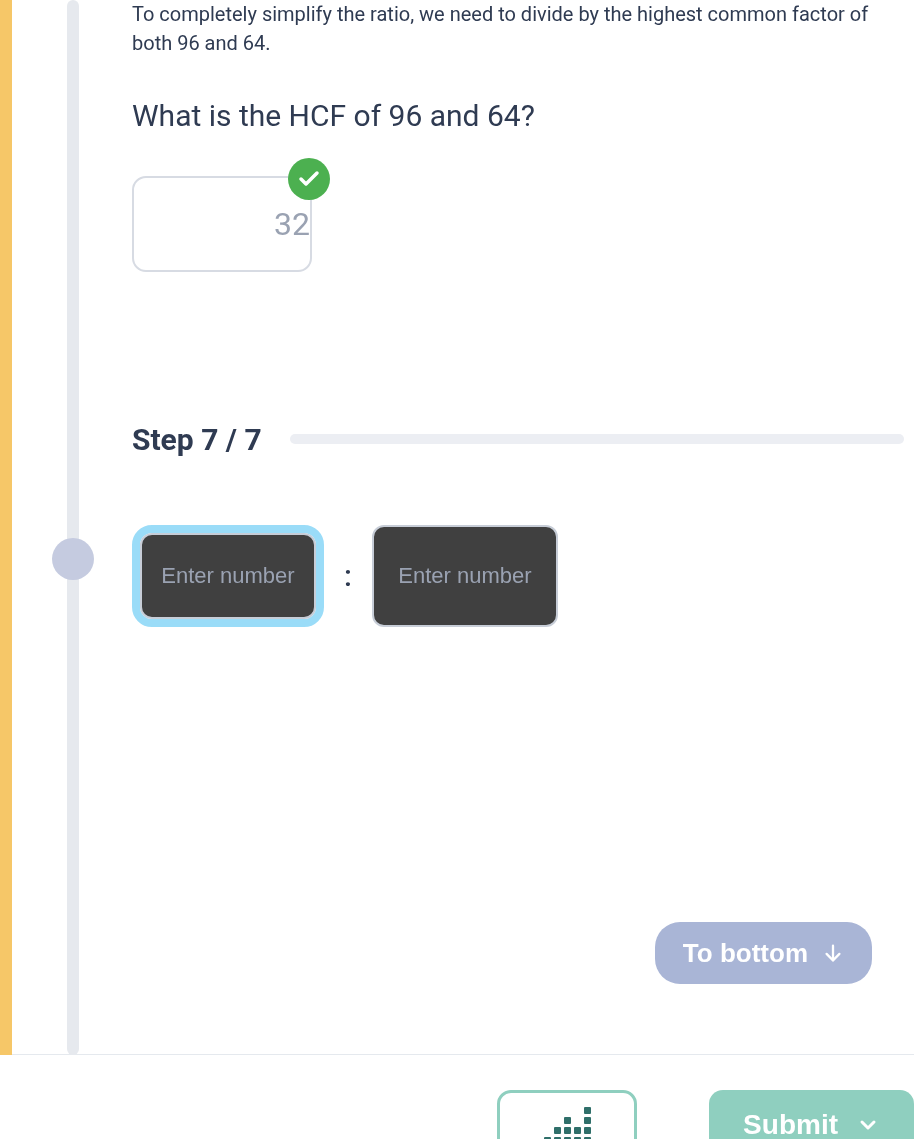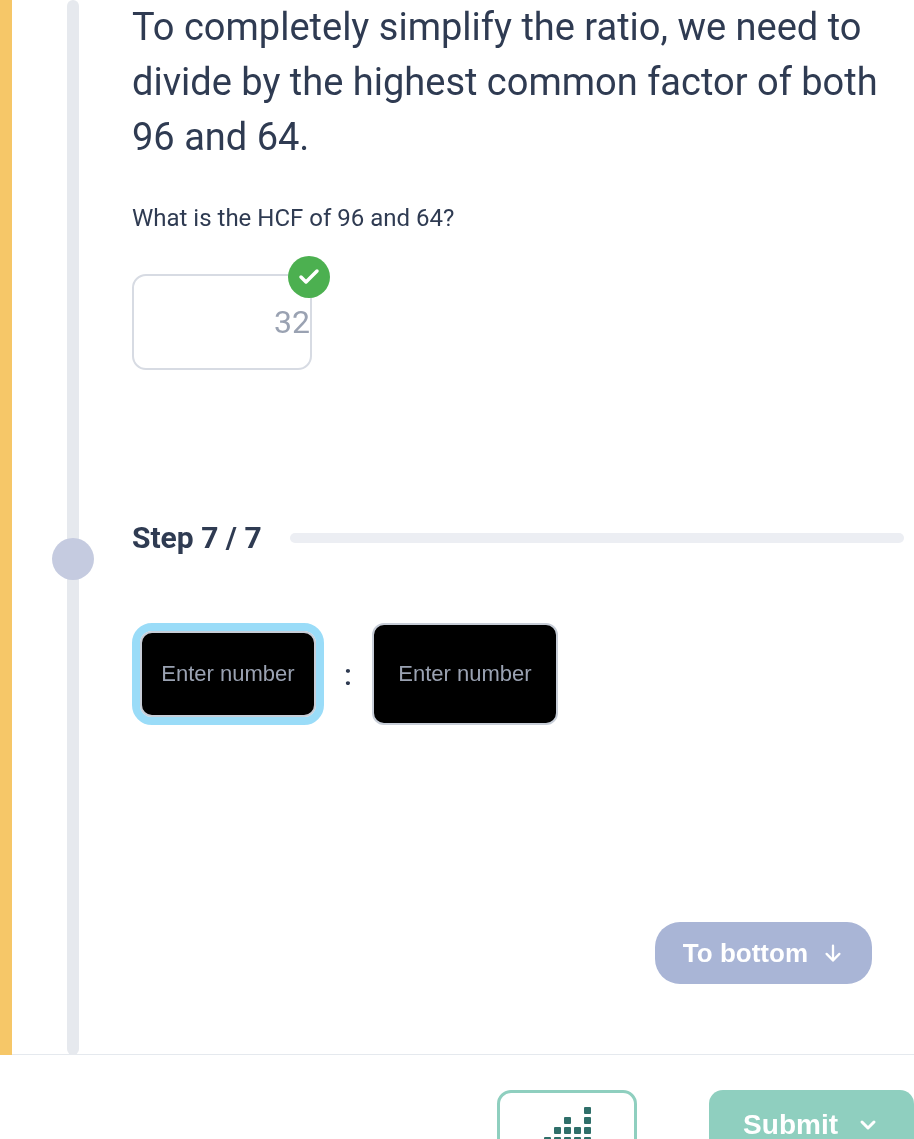--- a/index.html
+++ b/index.html
@@ -3,32 +3,32 @@
 <meta charset="utf-8">
 <style>
   * { box-sizing: border-box; margin: 0; padding: 0; }
   html, body { width: 914px; height: 1139px; font-family: -apple-system, BlinkMacSystemFont, "Segoe UI", Roboto, sans-serif; background: #fff; overflow: hidden; }
   .page { position: relative; width: 914px; height: 1139px; }
   .left-bar { position: absolute; left: 0; top: 0; width: 12px; height: 1055px; background: #f6c768; }
   .scroll-region { position: absolute; left: 12px; top: 0; right: 0; height: 1055px; border-bottom: 1px solid #e5e9ee; }
   .timeline { position: absolute; left: 55px; top: 0; width: 12px; height: 1055px; background: #e6e9ee; border-radius: 6px; }
   .timeline-dot { position: absolute; left: 40px; top: 538px; width: 42px; height: 42px; border-radius: 50%; background: #c5cbe0; }
   .content { position: absolute; left: 120px; top: 0; right: 10px; }
-  .para { color: #2f3b52; font-size: 38px; line-height: 1.45; font-weight: 400; margin-bottom: 36px; }
-  .q-text { color: #2f3b52; font-size: 24px; line-height: 1.45; font-weight: 400; margin-bottom: 38px; }
+  .para { color: #2f3b52; font-size: 20px; line-height: 1.45; font-weight: 400; margin-bottom: 36px; }
+  .q-text { color: #2f3b52; font-size: 30px; line-height: 1.45; font-weight: 400; margin-bottom: 38px; }
   .answer-box-wrap { position: relative; display: inline-block; }
   .answer-box { width: 180px; height: 96px; border: 2px solid #d7dbe3; border-radius: 14px; background: #fff; display: flex; align-items: center; justify-content: flex-end; color: #9aa2b2; font-size: 32px; }
   .check-badge { position: absolute; right: -18px; top: -18px; width: 42px; height: 42px; border-radius: 50%; background: #4cb050; display: flex; align-items: center; justify-content: center; }
   .check-badge svg { width: 24px; height: 24px; }
   .step-header { display: flex; align-items: center; gap: 28px; margin-top: 150px; margin-bottom: 68px; justify-content: flex-end; }
   .step-label { color: #2f3b52; font-size: 30px; font-weight: 700; white-space: nowrap; }
   .step-rule { flex: 1; height: 10px; background: #eceef3; border-radius: 5px; }
   .ratio-row { display: flex; align-items: center; gap: 16px; }
   .ratio-input-wrap { border: 8px solid #9adcf8; border-radius: 20px; padding: 0; }
-  .ratio-input, .ratio-input2 { width: 176px; height: 86px; border: 2px solid #c7cdd7; border-radius: 12px; background: #000000; font-size: 22px; color: #8b93a3; text-align: center; outline: none; }
+  .ratio-input, .ratio-input2 { width: 176px; height: 86px; border: 2px solid #c7cdd7; border-radius: 12px; background: #404040; font-size: 22px; color: #8b93a3; text-align: center; outline: none; }
   .ratio-input::placeholder, .ratio-input2::placeholder { color: #9aa2b2; }
   .ratio-input2 { width: 186px; height: 102px; }
   .ratio-colon { color: #2f3b52; font-size: 30px; font-weight: 500; padding: 0 4px; }
   .to-bottom { position: absolute; right: 42px; bottom: 70px; height: 62px; padding: 0 28px; border: none; border-radius: 25px; background: #a9b5d6; color: #fff; font-size: 26px; font-weight: 600; display: flex; align-items: center; gap: 14px; cursor: pointer; }
   .to-bottom svg { width: 22px; height: 22px; }
   .footer { position: absolute; left: 0; right: 0; top: 1070px; height: 69px; display: flex; align-items: flex-start; justify-content: flex-end; gap: 72px; padding-top: 20px; }
   .keypad-btn { width: 140px; height: 70px; border: 3px solid #8fcfbf; border-radius: 14px; background: #fff; display: flex; align-items: center; justify-content: center; cursor: pointer; }
   .keypad-grid { display: grid; grid-template-columns: repeat(5, 7px); grid-auto-rows: 7px; gap: 3px; }
   .kd { width: 7px; height: 7px; background: #2f6f6a; border-radius: 1px; }
   .kd.off { visibility: hidden; }

